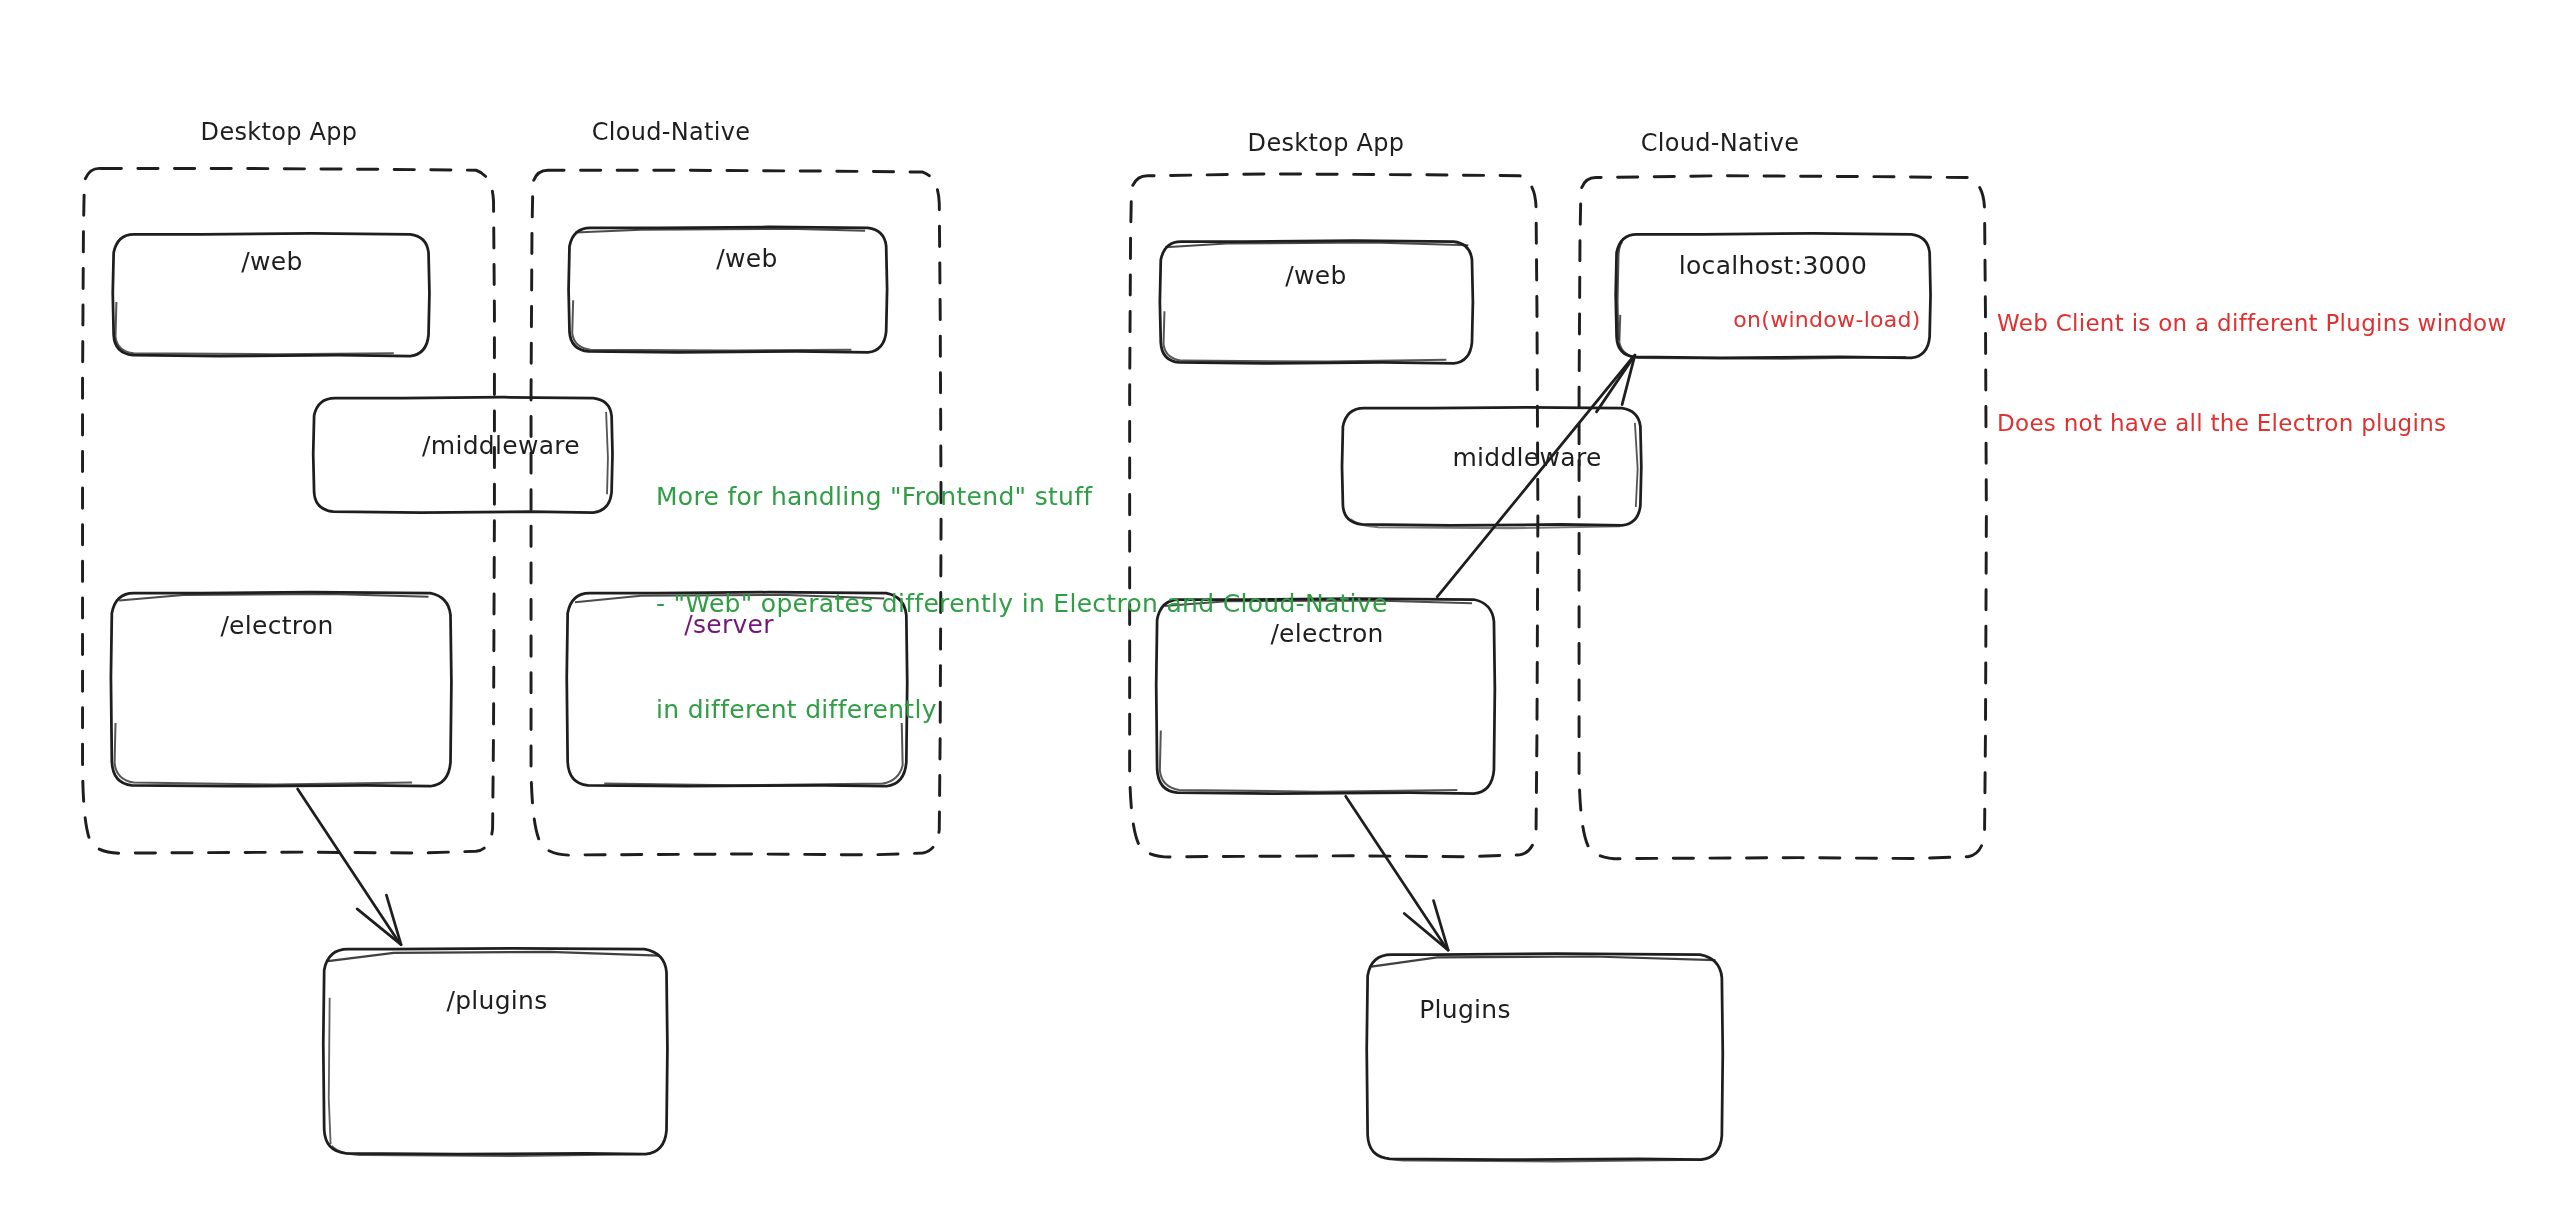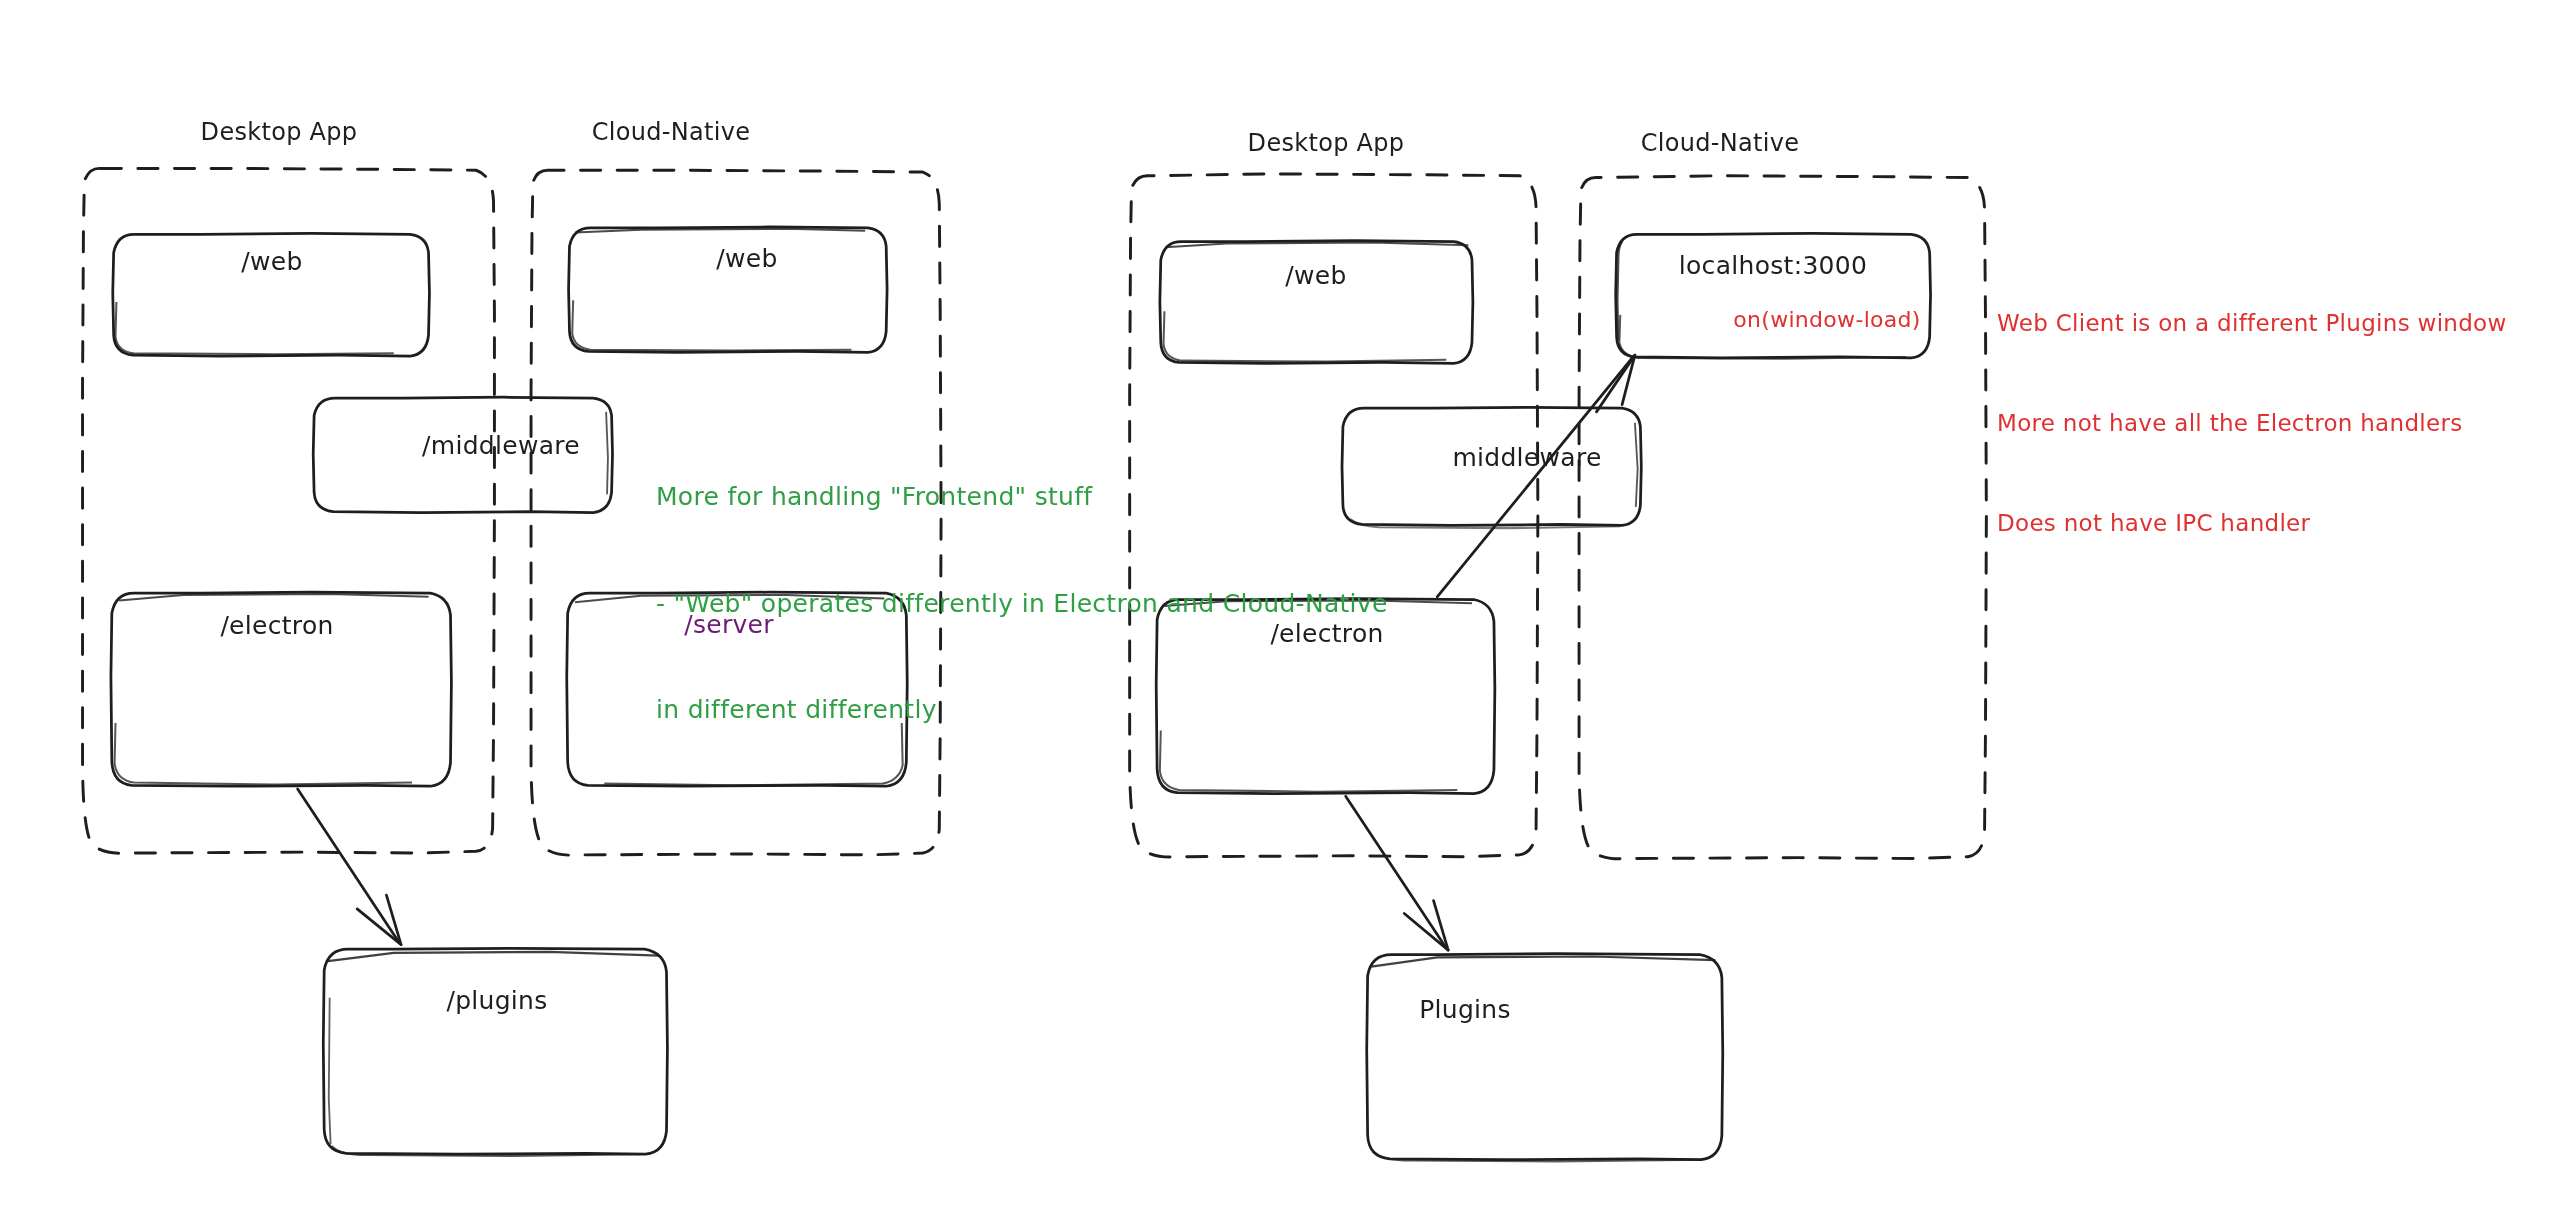--- a/index.html
+++ b/index.html
@@ -205,18 +205,17 @@
   <div class="lbl box-title" style="left:1465px; top:993px;">Plugins</div>
 
   <div class="lbl note-green" style="left:656px; top:408px;">
     <div>More for handling "Frontend" stuff</div>
     <div>- "Web" operates differently in Electron and Cloud-Native</div>
     <div>in different differently</div>
   </div>
 
   <div class="lbl note-red" style="left:1997px; top:240px;">
     <div>Web Client is on a different Plugins window</div>
-    <div>More not have all the Electron handlers</div>
-    <div>Does not have IPC handler</div>
+    <div>Does not have all the Electron plugins</div>
   </div>
 
 </div>
 
 
 </body></html>

